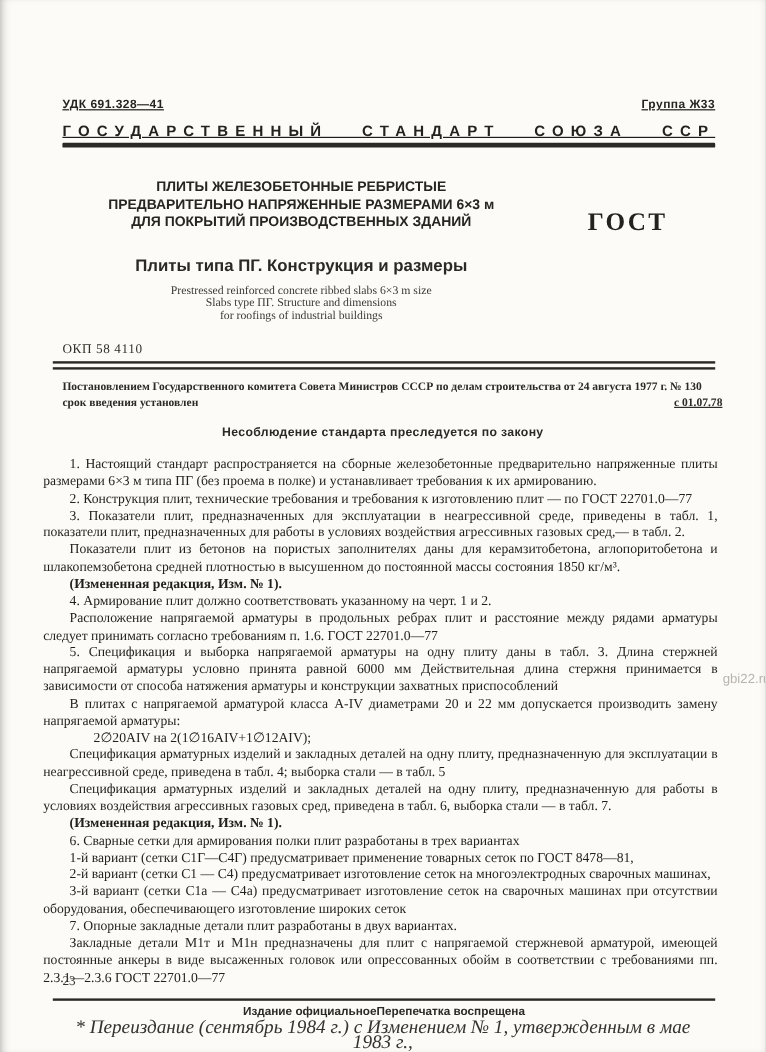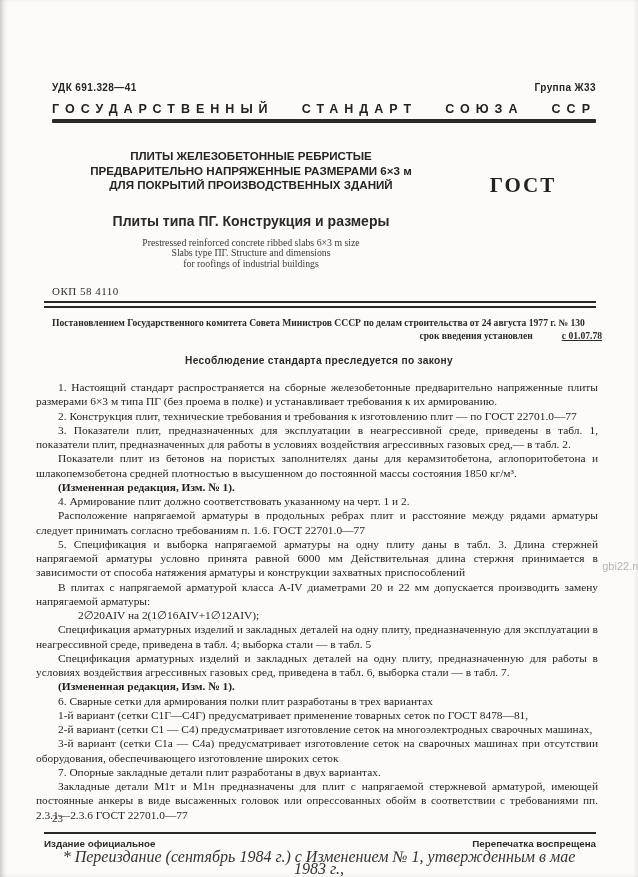--- a/index.html
+++ b/index.html
@@ -7,21 +7,21 @@
   .page{
     position:relative;
     width:638px;height:877px;
     margin:0 auto;
     background:#fcfbf8;
     color:#1e1d1b;
     overflow:hidden;
     box-shadow:inset 6px 0 9px -7px rgba(40,40,40,.55), inset -4px 0 8px -7px rgba(60,60,60,.35);
   }
   
-  .hdr{margin:82px 42px 16px 52px;}
+  .hdr{margin:82px 42px 16px 52px;text-decoration:underline;}
   .hdr-top{
     display:flex;justify-content:space-between;
     font-family:"Liberation Sans", sans-serif;
     font-weight:bold;font-size:10px;letter-spacing:.4px;color:#262522;
   }
   .banner{
     margin-top:9px;
     font-family:"Liberation Sans", sans-serif;
     font-weight:bold;font-size:12.5px;
     letter-spacing:6px;
@@ -54,21 +54,21 @@
   .gost-num{font-size:20px;margin-top:9px;letter-spacing:.5px;}
   .okp{margin:16px 42px 0 52px;font-size:11px;letter-spacing:.5px;color:#333129;}
   .double-rule{margin:4px 42px 0 44px;height:3px;border-top:2.5px solid #2a2926;border-bottom:2px solid #2a2926;}
   
   .decree{
     margin:9px 36px 0 52px;
     font-family:Liberation Serif, serif;
     font-weight:bold;font-size:9.6px;line-height:12.5px;color:#2b2a25;
     text-align:justify;
   }
-  .decree-l2{display:flex;justify-content:flex-end;gap:29px;}
+  .decree-l2{display:flex;justify-content:space-between;gap:29px;}
   .decree-date{text-decoration:underline;}
   .law{
     margin-top:13px;text-align:center;
     font-family:"Liberation Sans", sans-serif;
     font-weight:bold;font-size:10.2px;color:#2b2a25;letter-spacing:.3px;
   }
   
   .doc-body{margin:14px 40px 0 36px;}
   .doc-body p{
     margin:0;font-size:11.4px;line-height:14.25px;
@@ -78,21 +78,21 @@
   .doc-body p.formula{text-indent:42px;text-align:left;}
   
   .watermark{
     position:absolute;right:-4px;top:560px;
     font-family:"Liberation Sans", sans-serif;
     font-size:11px;color:#b9b4ad;
   }
   
   .footer-rule{margin:10px 42px 0 44px;height:0;border-top:2.5px solid #2a2926;}
   .footer-line{
-    display:flex;justify-content:space-between;
+    display:flex;justify-content:center;
     margin:4px 42px 0 44px;
     font-family:"Liberation Sans", sans-serif;
     font-weight:bold;font-size:9.8px;color:#2b2a25;
   }
   .footnote{
     margin:2px 60px 0 60px;text-align:center;
     font-style:italic;font-size:16px;line-height:12.5px;color:#34332d;
   }
   .page-num{position:absolute;left:52px;top:812px;font-size:11px;color:#35342e;}
 </style>

